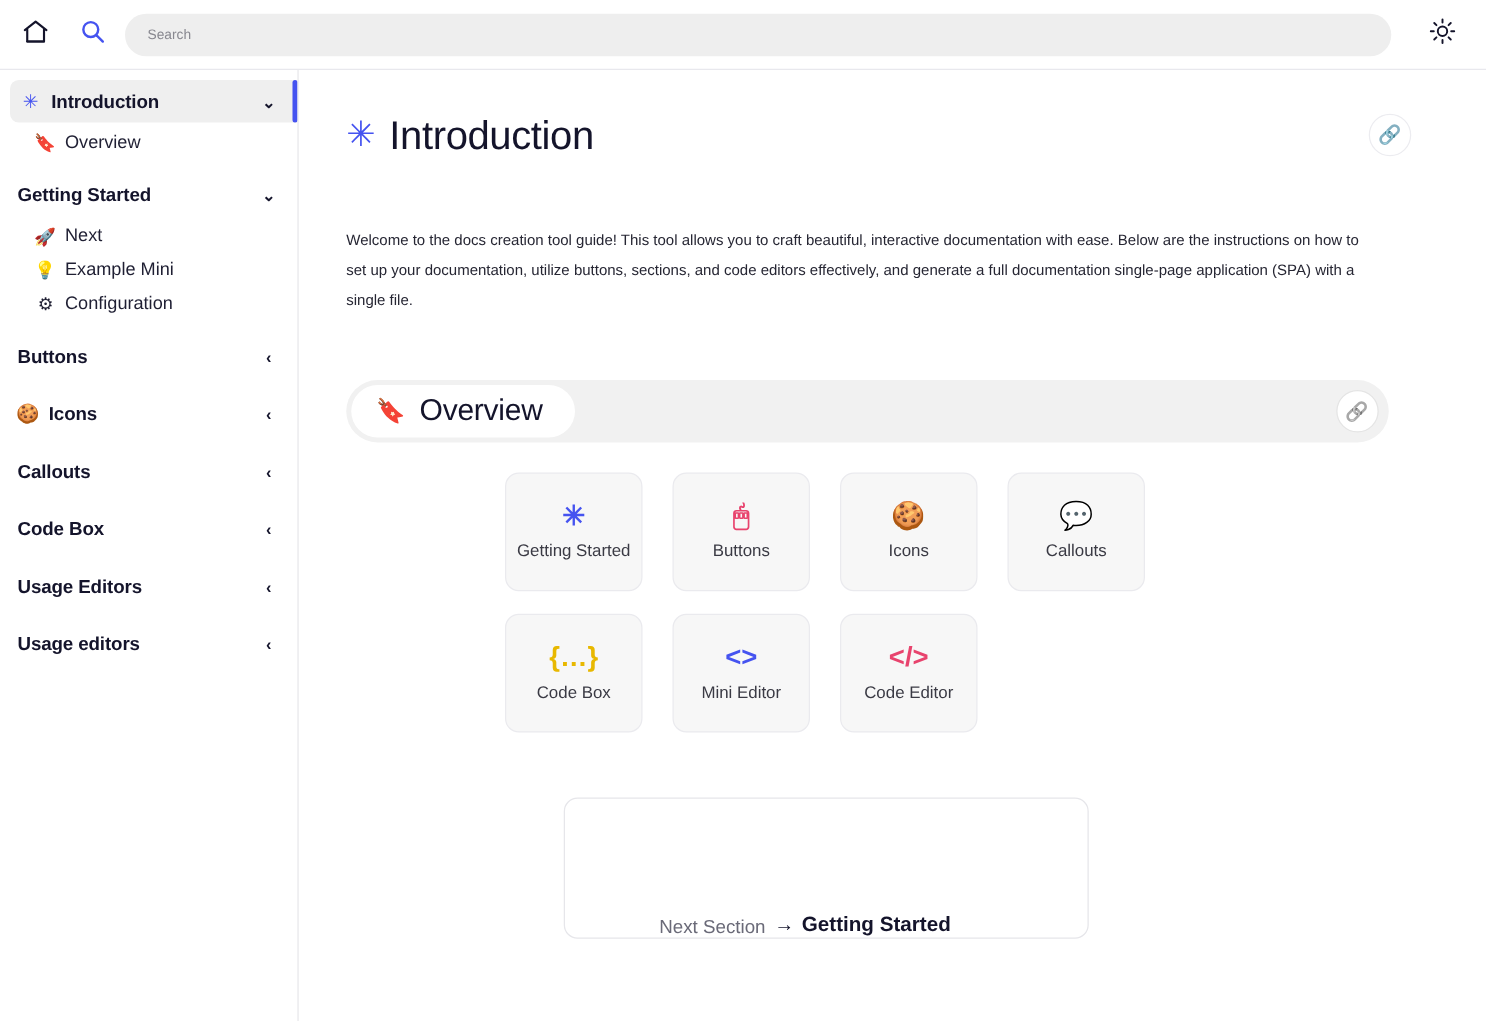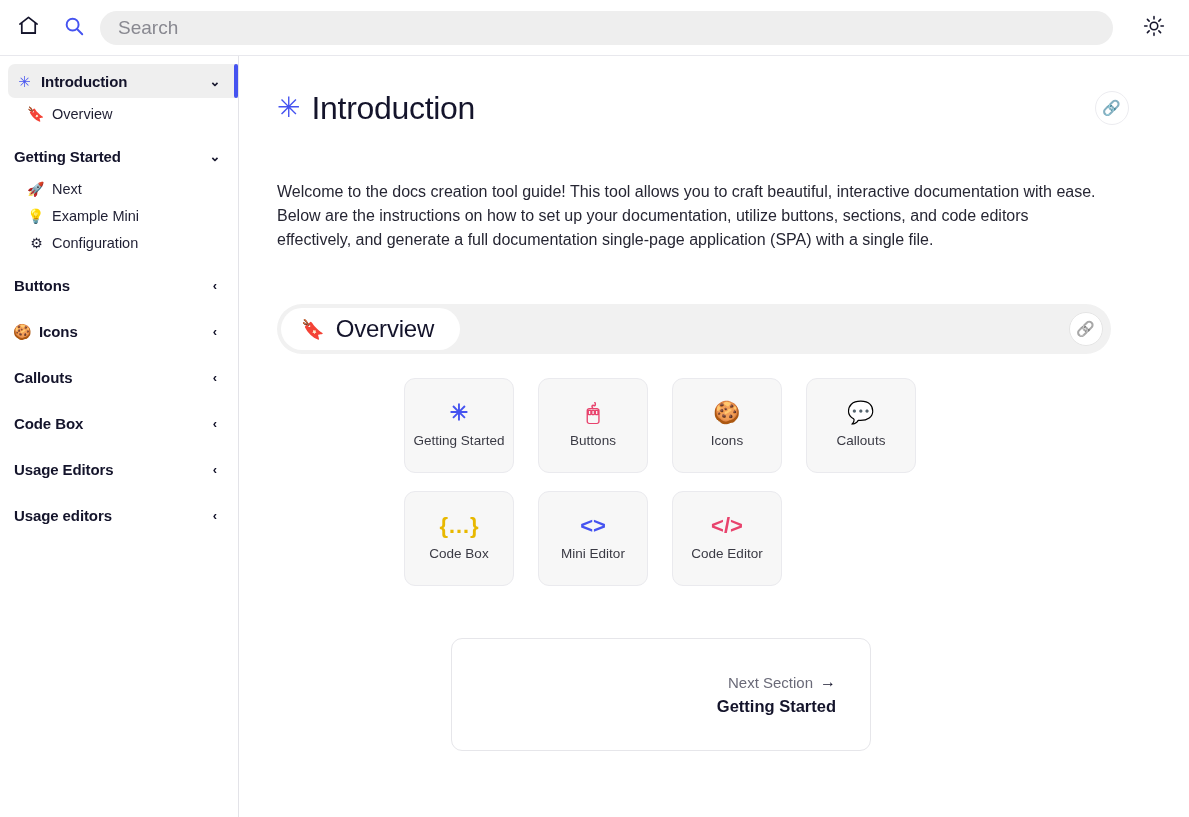--- a/index.html
+++ b/index.html
@@ -39,21 +39,21 @@
     margin-left: 8px;
   }
   #search-input {
     flex: 1 1 auto;
     height: 34px;
     background: #eeeeee;
     border: none;
     border-radius: 17px;
     padding: 0 18px;
     font-family: "Liberation Sans", sans-serif;
-    font-size: 19px;
+    font-size: 11px;
     color: #c2410c;
     outline: none;
     margin-left: 2px;
   }
   #search-input::placeholder { color: #888890; }
   #theme-toggle {
     width: 30px; height: 30px;
     margin-left: 16px; margin-right: 6px;
     display: flex; align-items: center; justify-content: center;
     cursor: pointer;
@@ -175,21 +175,21 @@
     display: flex;
     align-items: center;
     justify-content: center;
     font-size: 15px;
     cursor: pointer;
     flex: 0 0 auto;
   }
   #page-head .link-btn { margin-left: auto; }
 
   .para {
-    font-size: 16px;
+    font-size: 12px;
     line-height: 24px;
     color: #262633;
     padding: 0 18px;
     max-width: 858px;
   }
   #intro-para { margin-top: 42px; }
 
   
   .section-bar {
     margin: 52px 18px 0 18px;
@@ -266,21 +266,21 @@
   #next-nav {
     position: absolute;
     left: 451px;
     top: 638px;
     width: 420px;
     height: 113px;
     border: 1px solid #e6e6ea;
     border-radius: 11px;
     background: #ffffff;
     display: flex;
-    flex-direction: column;
+    flex-direction: row;
     align-items: flex-end;
     justify-content: center;
     padding-right: 34px;
     gap: 6px;
     cursor: pointer;
   }
   #next-nav .nn-kicker {
     font-size: 15px;
     color: #6a6a78;
     display: flex;

